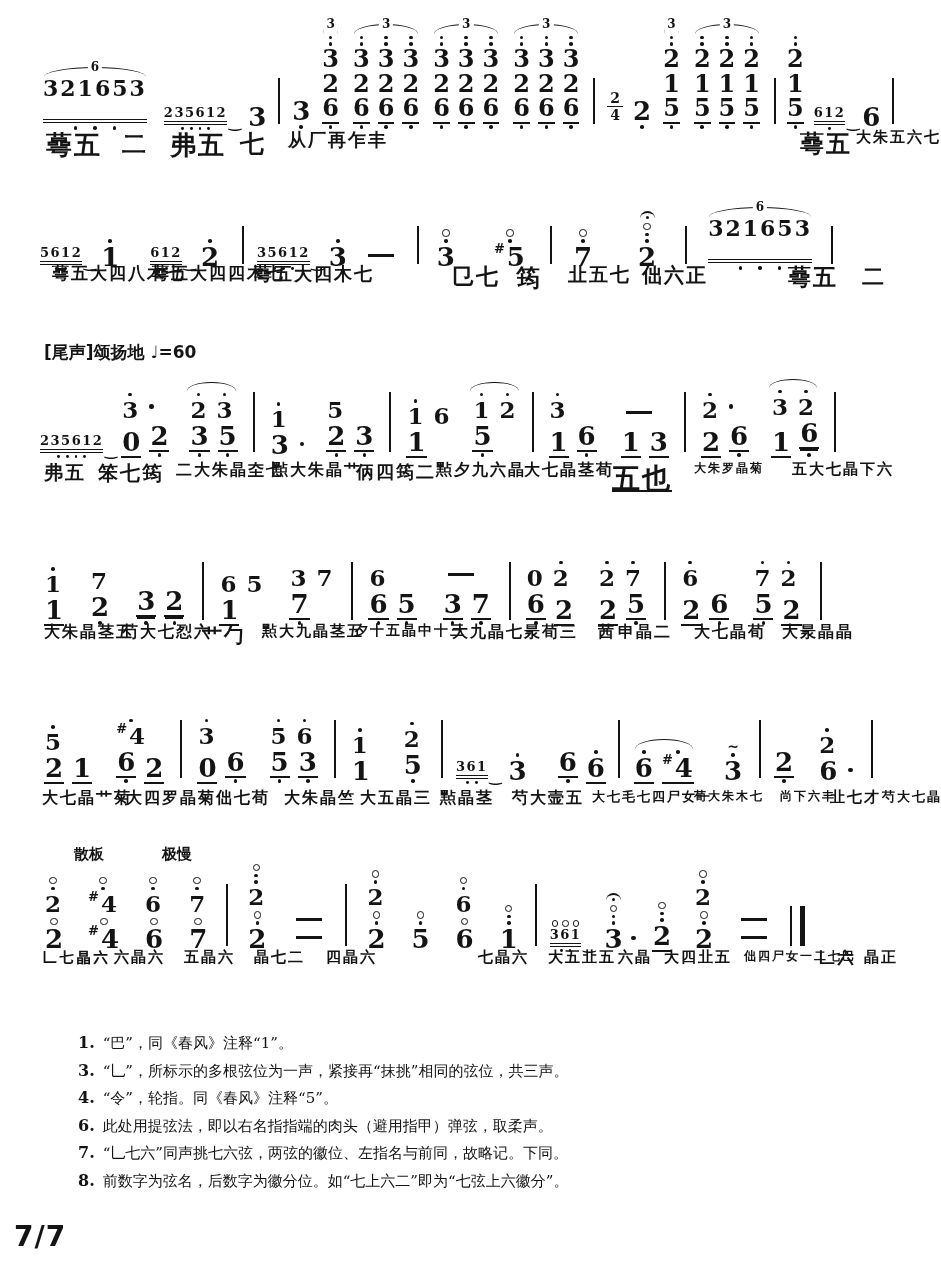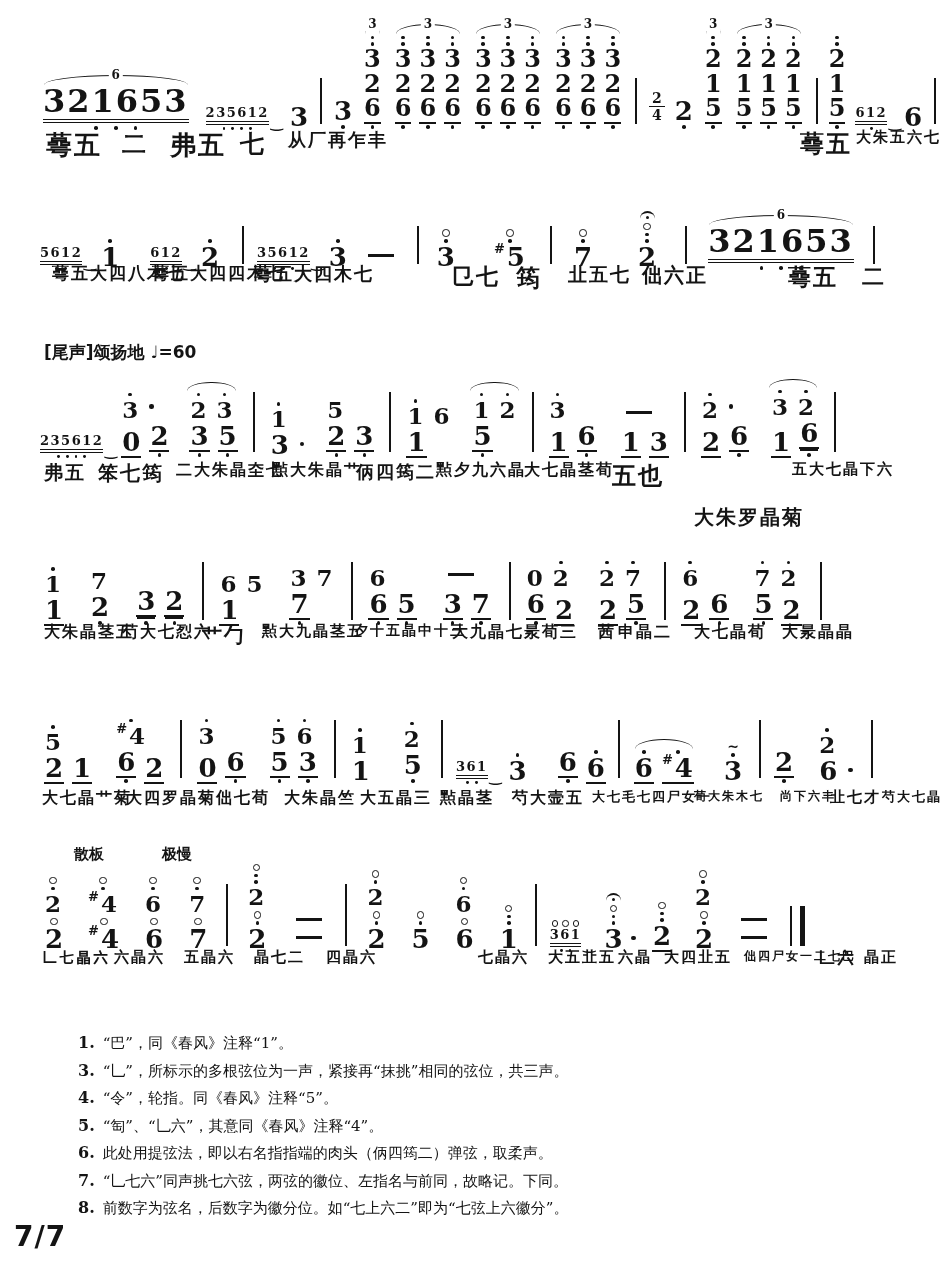--- a/index.html
+++ b/index.html
@@ -27,22 +27,22 @@
   .time .tl{border-bottom:1.6px solid #141414;padding:0 3px 1px 3px;margin-bottom:1px;}
   .gr{position:relative;}
   .grnum{font-size:13px;font-weight:700;letter-spacing:1.5px;border-bottom:4px double #141414;
          padding-bottom:1px;line-height:1.1;}
   .grdots{display:flex;margin-top:2px;}
   .grdots .dot{width:2.8px;height:2.8px;margin:0 3px;}
   .grrings{display:flex;margin-bottom:1px;}
   .grrings .ring{width:4.5px;height:4.5px;margin:0 2px;}
   .gsl{position:absolute;right:-14px;bottom:-2px;font-size:15px;font-weight:700;
        font-family:"DejaVu Sans",sans-serif;}
-  .runnum{font-size:32px;font-weight:700;letter-spacing:2px;border-bottom:4px double #141414;
-          padding-bottom:2px;line-height:1;}
+  .runnum{font-size:22px;font-weight:700;letter-spacing:2px;border-bottom:4px double #141414;
+          padding-bottom:20px;line-height:1;}
   .rundots{display:flex;margin-top:3px;}
   .rundots .dot{margin:0 8px;}
   .grp{position:relative;display:flex;align-items:flex-end;padding-top:13px;margin:0 3px;}
   .arc{position:absolute;top:3px;left:5px;right:5px;height:9px;border-top:1.7px solid #141414;
        border-radius:100% 100% 0 0 / 200% 200% 0 0;}
   .arclab{position:absolute;top:-4px;left:50%;transform:translateX(-50%);background:#fff;
           padding:0 3px;font-size:12px;font-weight:700;z-index:2;}
   .pair{display:flex;flex-direction:column;align-items:flex-start;margin:0 4px;}
   .vrow{display:flex;align-items:flex-end;}
   .vrow.up .num{font-size:23px;}
@@ -1781,22 +1781,22 @@
       <div class="tabitem" style="left: 642px; top: 262px; font-size: 20px;">㑁六正</div>
       <div class="tabitem" style="left: 788px; top: 262px; font-size: 23px;">蕚五</div>
       <div class="tabitem" style="left: 862px; top: 262px; font-size: 22px;">二</div>
       <div class="tabitem" style="left: 44px; top: 460px; font-size: 19px;">弗五</div>
       <div class="tabitem" style="left: 98px; top: 460px; font-size: 20px;">笨七筠</div>
       <div class="tabitem" style="left: 176px; top: 460px; font-size: 16px;">二大朱晶圶七</div>
       <div class="tabitem" style="left: 272px; top: 460px; font-size: 16px;">㸃大朱晶艹</div>
       <div class="tabitem" style="left: 356px; top: 460px; font-size: 18px;">㑂四筠二</div>
       <div class="tabitem" style="left: 436px; top: 460px; font-size: 16px;">㸃夕九六晶</div>
       <div class="tabitem" style="left: 524px; top: 460px; font-size: 16px;">大七晶茎荀</div>
-      <div class="tabitem" style="left: 612px; top: 460px; font-size: 24px;">五也</div>
-      <div class="tabitem" style="left: 694px; top: 460px; font-size: 20px; margin-top: 44px;">大朱罗晶菊</div>
+      <div class="tabitem" style="left: 612px; top: 460px; font-size: 28px; text-decoration: underline;">五也</div>
+      <div class="tabitem" style="left: 694px; top: 460px; font-size: 12px;">大朱罗晶菊</div>
       <div class="tabitem" style="left: 792px; top: 460px; font-size: 15px;">五大七晶下六</div>
       <div class="tabitem" style="left: 44px; top: 622px; font-size: 16px;">大朱晶茎五</div>
       <div class="tabitem" style="left: 122px; top: 622px; font-size: 16px;">芍大七㤠六</div>
       <div class="tabitem" style="left: 202px; top: 622px; font-size: 20px;">艹勹</div>
       <div class="tabitem" style="left: 262px; top: 622px; font-size: 15px;">㸃大九晶茎五</div>
       <div class="tabitem" style="left: 354px; top: 622px; font-size: 14px;">夕十五晶中十三</div>
       <div class="tabitem" style="left: 452px; top: 622px; font-size: 16px;">大九晶七</div>
       <div class="tabitem" style="left: 524px; top: 622px; font-size: 16px;">㫤荀三</div>
       <div class="tabitem" style="left: 598px; top: 622px; font-size: 16px;">茜𤼩申晶二</div>
       <div class="tabitem" style="left: 694px; top: 622px; font-size: 16px;">大七晶荀</div>
@@ -1823,19 +1823,18 @@
       <div class="tabitem" style="left: 618px; top: 948px; font-size: 15px;">六晶</div>
       <div class="tabitem" style="left: 664px; top: 948px; font-size: 15px;">大四㐀五</div>
       <div class="tabitem" style="left: 744px; top: 948px; font-size: 12px;">㑁四尸女一二七巴</div>
       <div class="tabitem" style="left: 818px; top: 948px; font-size: 17px;">𠃊六</div>
       <div class="tabitem" style="left: 864px; top: 948px; font-size: 15px;">晶正</div>
     </div>
   <div class="fns" id="footnotes">
       <div class="fn"><span class="fnn">1.</span><span>“巴”，同《春风》注释“1”。</span></div>
       <div class="fn"><span class="fnn">3.</span><span>“乚”，所标示的多根弦位为一声，紧接再“抹挑”相同的弦位，共三声。</span></div>
       <div class="fn"><span class="fnn">4.</span><span>“令”，轮指。同《春风》注释“5”。</span></div>
-      <div class="fn"><span class="fnn">5.</span><span>“匋”、“乚六”，其意同《春风》注释“4”。</span></div>
-      <div class="fn"><span class="fnn">6.</span><span>此处用提弦法，即以右名指指端的肉头（㑂四筠二）弹弦，取柔声。</span></div>
+      <div class="fn"><span class="fnn">6.</span><span>此处用提弦法，即以右名指指端的肉头（避用指甲）弹弦，取柔声。</span></div>
       <div class="fn"><span class="fnn">7.</span><span>“乚七六”同声挑七六弦，两弦的徽位、左指名与前同，故略记。下同。</span></div>
       <div class="fn"><span class="fnn">8.</span><span>前数字为弦名，后数字为徽分位。如“七上六二”即为“七弦上六徽分”。</span></div>
     </div>
   <div class="pageno">7/7</div>
 </div>
 
 </body></html>

